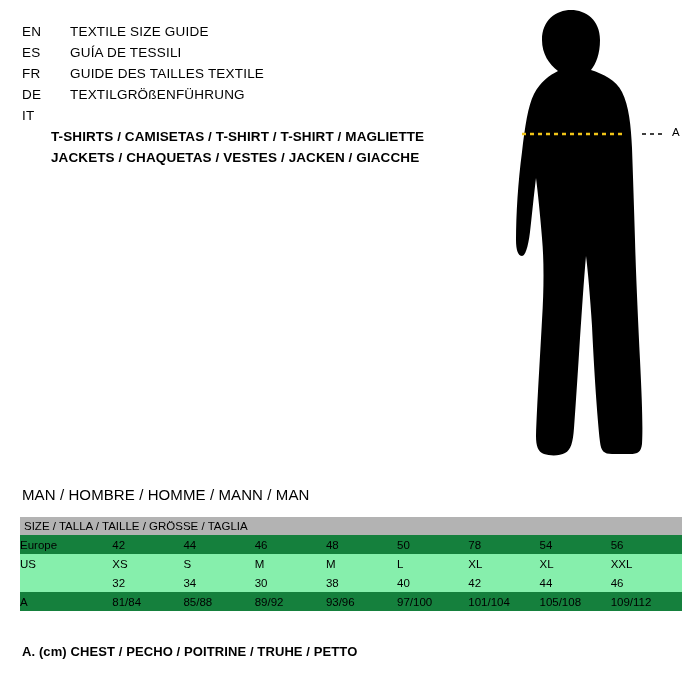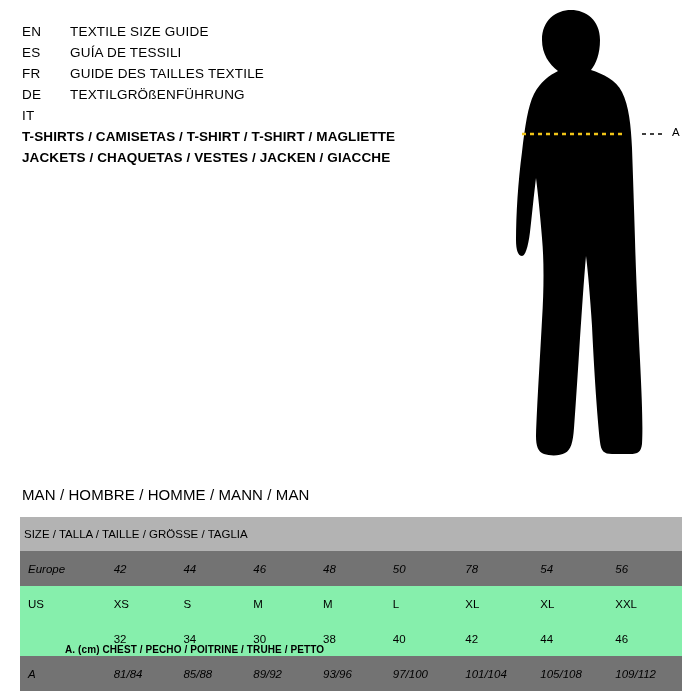--- a/index.html
+++ b/index.html
@@ -49,20 +49,21 @@
     position: absolute;
     left: 22px;
     top: 126px;
     width: 460px;
   }
   .product-line {
     font-size: 13.5px;
     font-weight: bold;
     line-height: 21px;
     letter-spacing: 0.1px;
+    margin-left: 29px;
   }
 
   
   .figure-wrap {
     position: absolute;
     left: 470px;
     top: 8px;
     width: 220px;
     height: 470px;
   }
@@ -87,56 +88,54 @@
 
   table.size-table {
     position: absolute;
     left: 20px;
     top: 517px;
     width: 662px;
     border-collapse: collapse;
     font-size: 11.5px;
   }
   table.size-table td {
-    padding: 8px;
+    padding: 0;
     height: 19px;
     vertical-align: middle;
   }
   tr.header-row {
     background: #b3b3b3;
   }
   tr.header-row td {
     font-size: 11.5px;
     padding-left: 4px;
     height: 18px;
   }
   tr.band {
     background: #86efac;
   }
   tr.band-light {
-    background: #737373;
-    font-style: italic;
+    background: #15803d;
   }
   td.rowlabel {
     width: 92px;
     padding-left: 4px;
     text-align: left;
   }
   td.val {
     width: 71px;
   }
 
   .footnote {
     position: absolute;
     left: 22px;
     top: 644px;
-    font-size: 10px;
+    font-size: 13px;
     font-weight: bold;
     letter-spacing: 0.1px;
-    margin-left: 43px;
   }
 </style>
 </head>
 <body>
 
 <div class="page">
 
   <div class="lang-block">
     <div class="lang-row">
       <div class="lang-code">EN</div>

